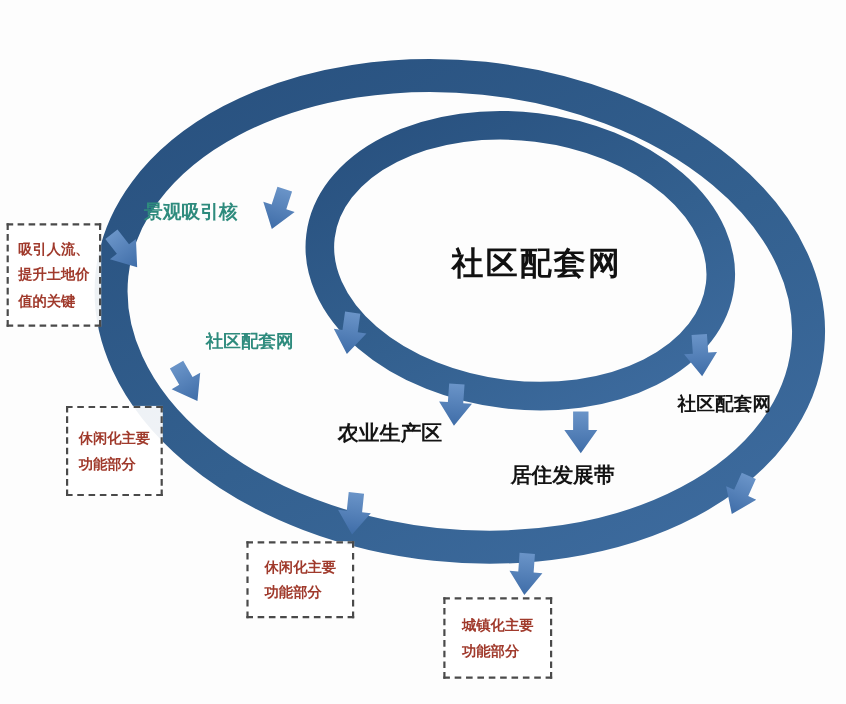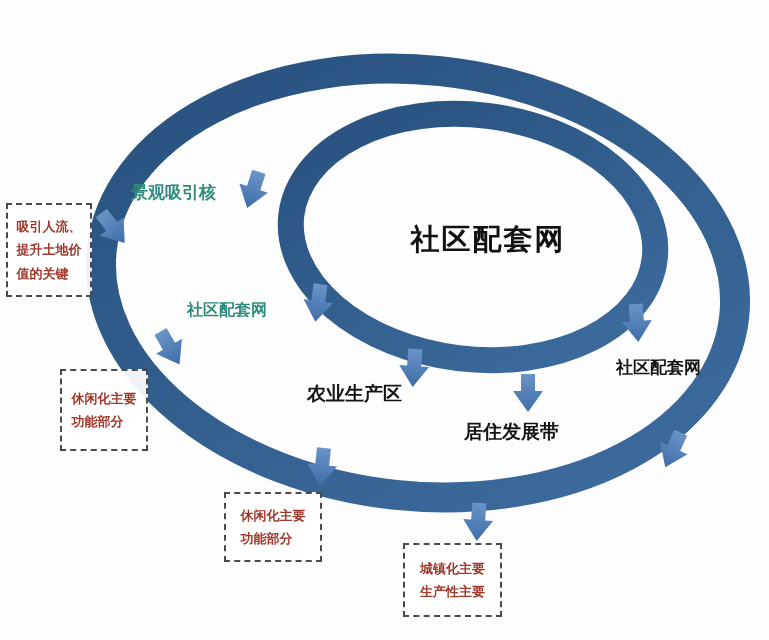--- a/index.html
+++ b/index.html
@@ -78,15 +78,15 @@
   <div class="label dark" style="left:616px;top:356px;font-size:17px;">社区配套网</div>
 
   <div class="note-box" style="left:6px;top:203px;width:86px;height:94px;">吸引人流、
 提升土地价
 值的关键</div>
   <div class="note-box" style="left:60px;top:369px;width:88px;height:82px;">休闲化主要
 功能部分</div>
   <div class="note-box" style="left:224px;top:492px;width:98px;height:70px;">休闲化主要
 功能部分</div>
   <div class="note-box" style="left:403px;top:543px;width:99px;height:74px;">城镇化主要
-生产性主要</div>
+功能部分</div>
 
 </div>
 
 </body></html>

